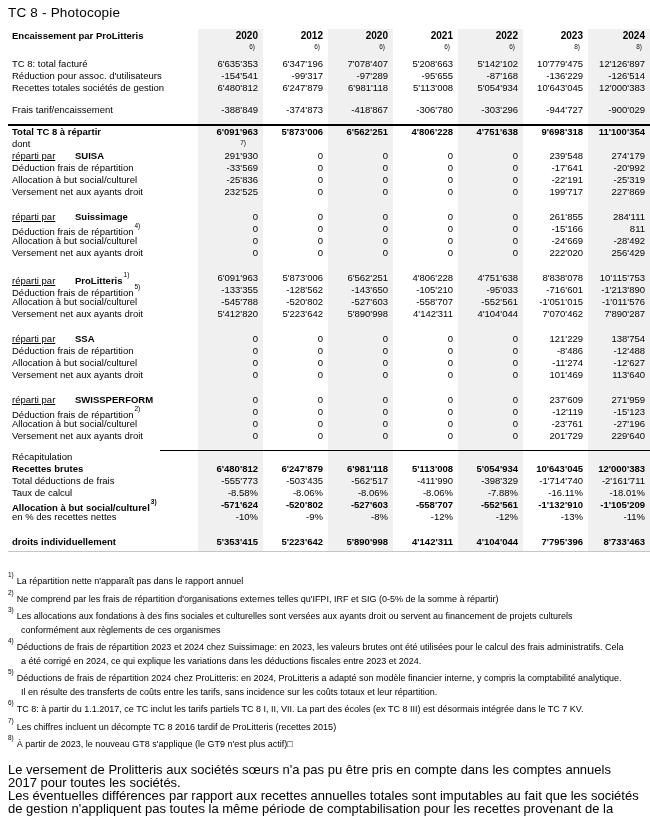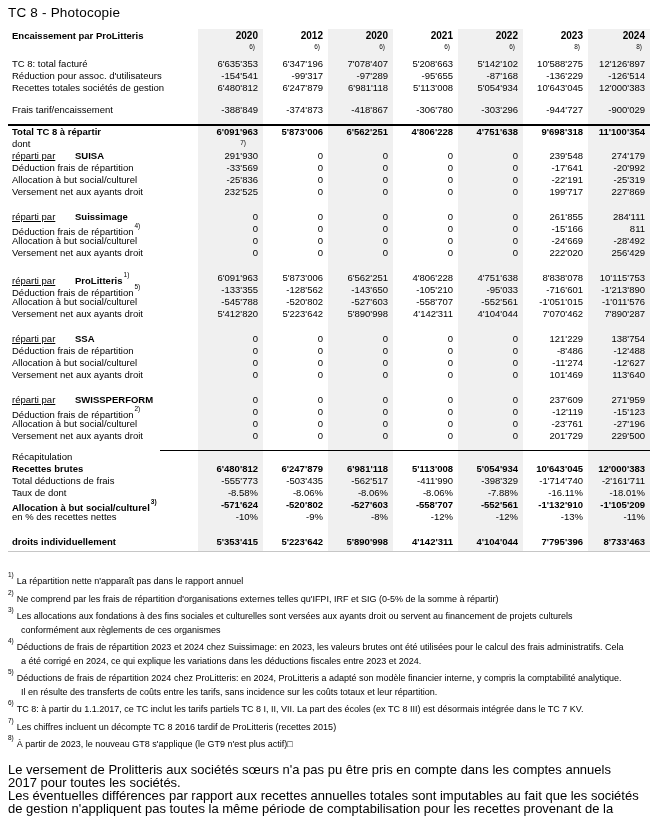--- a/index.html
+++ b/index.html
@@ -85,21 +85,21 @@
       </div>
     <div id="tbody">
         <div class="gap gap-s6"></div>
         <div class="row">
           <div class="lbl"><span>TC 8: total facturé</span></div>
           <div class="num">6'635'353</div>
           <div class="num">6'347'196</div>
           <div class="num">7'078'407</div>
           <div class="num">5'208'663</div>
           <div class="num">5'142'102</div>
-          <div class="num">10'588'275</div>
+          <div class="num">10'779'475</div>
           <div class="num">12'126'897</div>
         </div>
         <div class="row">
           <div class="lbl"><span>Réduction pour assoc. d'utilisateurs</span></div>
           <div class="num">-154'541</div>
           <div class="num">-99'317</div>
           <div class="num">-97'289</div>
           <div class="num">-95'655</div>
           <div class="num">-87'168</div>
           <div class="num">-136'229</div>
@@ -343,21 +343,21 @@
           <div class="num">-27'196</div>
         </div>
         <div class="row">
           <div class="lbl"><span>Versement net aux ayants droit</span></div>
           <div class="num">0</div>
           <div class="num">0</div>
           <div class="num">0</div>
           <div class="num">0</div>
           <div class="num">0</div>
           <div class="num">201'729</div>
-          <div class="num">229'500</div>
+          <div class="num">229'640</div>
         </div>
         <div class="gap gap-sm"></div>
         <div class="rule rule-thin"></div>
         <div class="row">
           <div class="lbl"><span>Récapitulation</span></div>
           <div class="num"></div>
           <div class="num"></div>
           <div class="num"></div>
           <div class="num"></div>
           <div class="num"></div>
@@ -378,21 +378,21 @@
           <div class="lbl"><span>Total déductions de frais</span></div>
           <div class="num">-555'773</div>
           <div class="num">-503'435</div>
           <div class="num">-562'517</div>
           <div class="num">-411'990</div>
           <div class="num">-398'329</div>
           <div class="num">-1'714'740</div>
           <div class="num">-2'161'711</div>
         </div>
         <div class="row">
-          <div class="lbl"><span>Taux de dont</span></div>
+          <div class="lbl"><span>Taux de calcul</span></div>
           <div class="num">-8.58%</div>
           <div class="num">-8.06%</div>
           <div class="num">-8.06%</div>
           <div class="num">-8.06%</div>
           <div class="num">-7.88%</div>
           <div class="num">-16.11%</div>
           <div class="num">-18.01%</div>
         </div>
         <div class="row bold">
           <div class="lbl"><span>Allocation à but social/culturel</span><sup class="mk">3)</sup></div>

